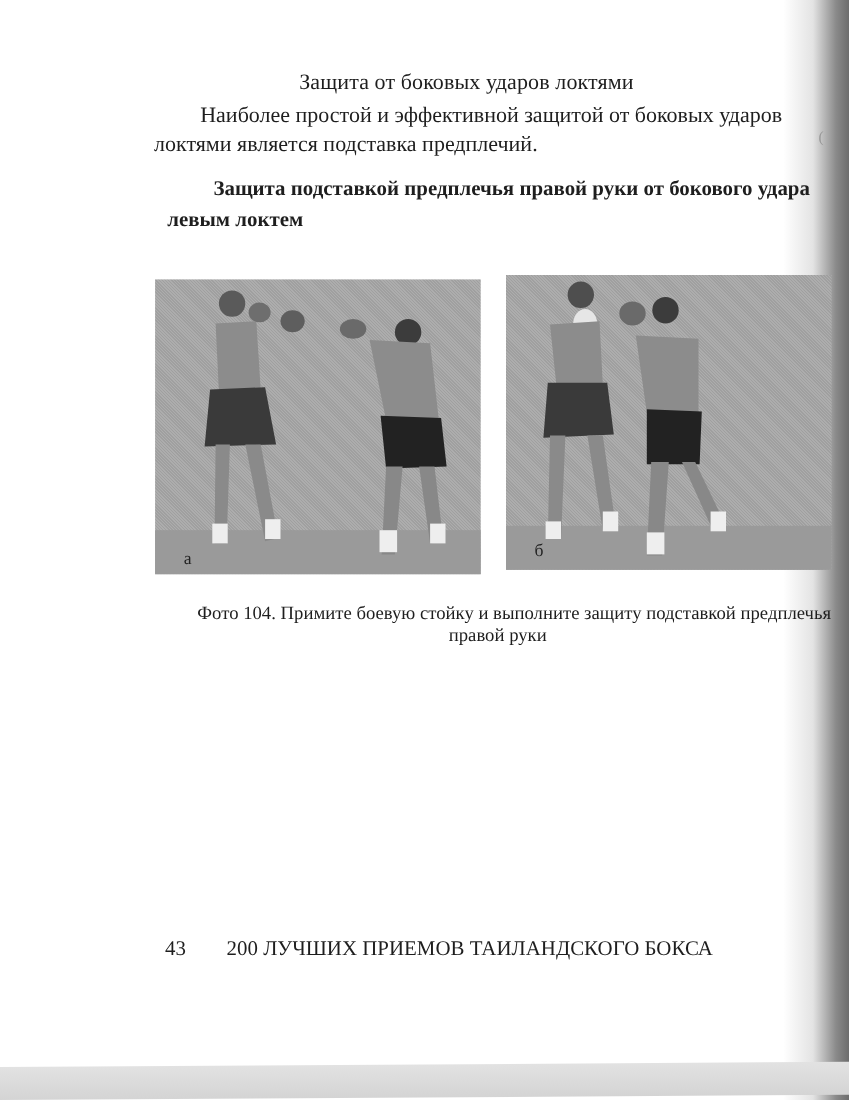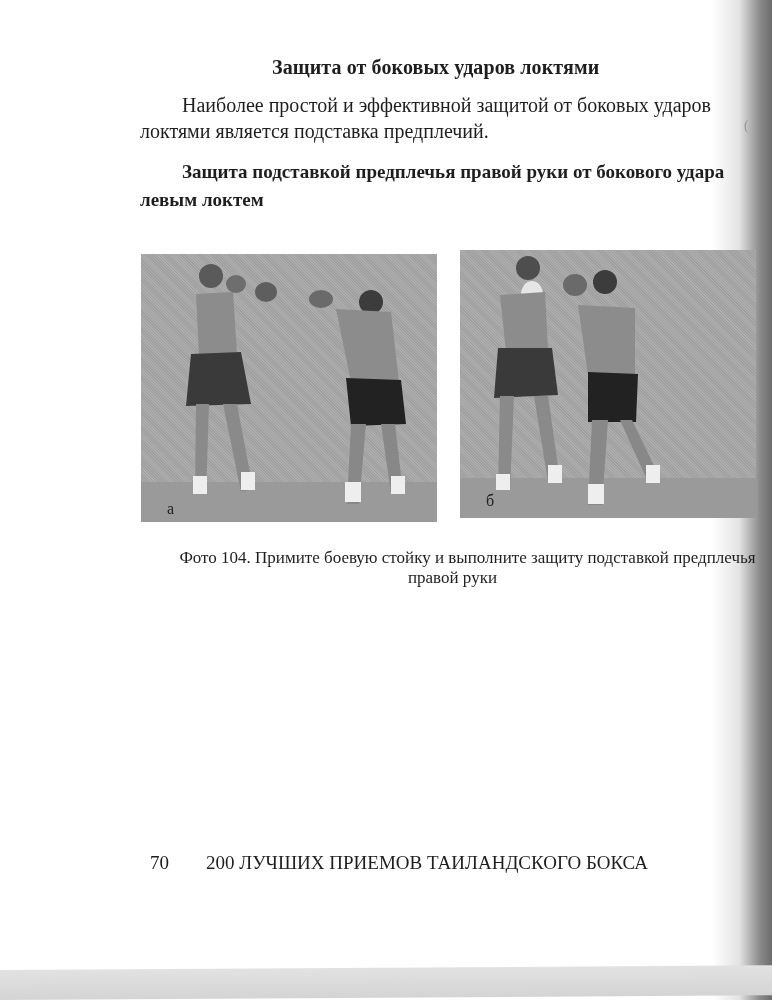--- a/index.html
+++ b/index.html
@@ -12,30 +12,30 @@
   .shadow-right {
     position:absolute; top:0; right:0; width:60px; height:1000px;
     background:linear-gradient(to right, rgba(255,255,255,0) 0%, rgba(200,200,200,0.5) 45%, #8a8a8a 80%, #6c6c6c 100%);
   }
   .shadow-bottom {
     position:absolute; left:0; bottom:0; width:772px; height:30px;
     background:linear-gradient(to bottom, #e2e2e2 0%, #d4d4d4 100%);
     transform:skewY(-0.35deg); transform-origin:left bottom;
   }
   .heading1 {
-    position:absolute; left:272px; top:56px;
-    font-size:20px; font-weight:bold; letter-spacing:0.1px;
+    position:absolute; left:272px; top:64px;
+    font-size:20px; font-weight:normal; letter-spacing:0.1px;
   }
   .para {
     position:absolute; left:140px; top:92px; width:615px;
     font-size:20px; line-height:26px;
   }
   .para .indent { display:inline-block; width:42px; }
   .heading2 {
-    position:absolute; left:140px; top:158px; width:620px;
+    position:absolute; left:152px; top:158px; width:620px;
     font-size:19px; font-weight:bold; line-height:28px;
   }
   .heading2 .indent { display:inline-block; width:42px; }
   .photo {
     position:absolute; background:#a8a8a8;
     background-image:repeating-linear-gradient(45deg, rgba(255,255,255,0.06) 0 1px, rgba(0,0,0,0.05) 1px 2px);
   }
   .photo .floor {
     position:absolute; left:0; right:0; bottom:0; height:40px;
     background:#9a9a9a;
@@ -119,14 +119,14 @@
     <path d="M160 170 L172 170 L200 228 L188 232 Z" fill="#888888"></path>
     <rect x="128" y="234" width="16" height="20" fill="#eeeeee"></rect>
     <rect x="186" y="215" width="14" height="18" fill="#eeeeee"></rect>
   </svg>
   <div class="photo-label" style="left:26px; top:242px;">б</div>
 </div>
 
 <div class="caption"><span class="indent"></span><span>Фото 104. Примите боевую стойку и выполните защиту подставкой предплечья правой руки</span></div>
 
 <div class="footer">
-  <span class="page-num">70</span><span>200 ЛУЧШИХ ПРИЕМОВ ТАИЛАНДСКОГО БОКСА</span>
+  <span class="page-num">43</span><span>200 ЛУЧШИХ ПРИЕМОВ ТАИЛАНДСКОГО БОКСА</span>
 </div>
 
 </body></html>

